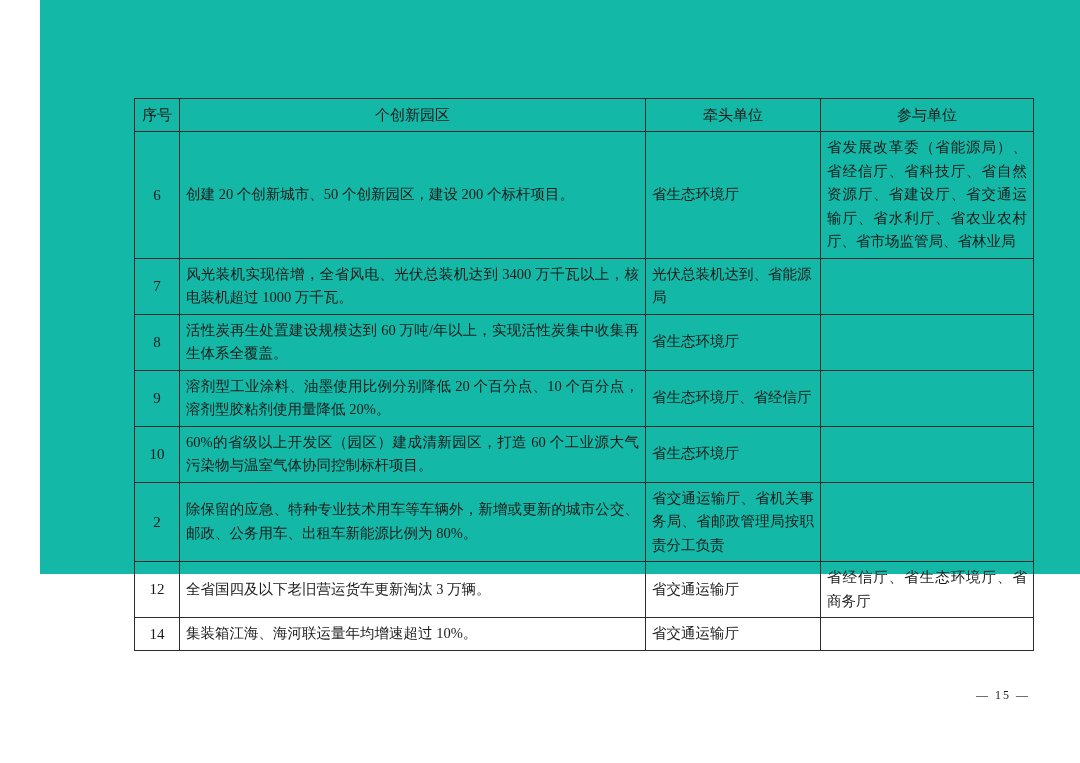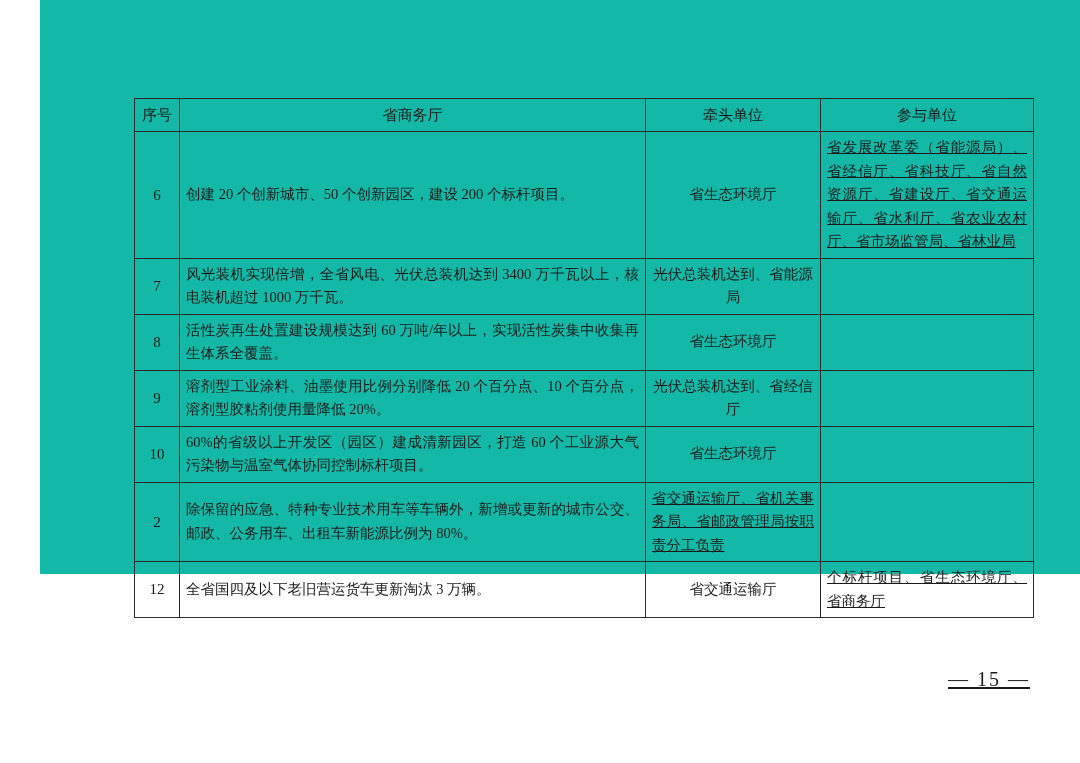--- a/index.html
+++ b/index.html
@@ -58,56 +58,53 @@
     text-align: center;
     font-size: 15px;
   }
   .cell-goal {
     text-align: justify;
     text-justify: inter-ideograph;
     padding-left: 7px;
     padding-right: 7px;
   }
   .cell-center {
-    text-align: center;
   }
   .cell-just {
     text-align: justify;
     text-justify: inter-ideograph;
     padding-left: 6px;
     padding-right: 6px;
-    text-decoration: underline;
   }
   .pagenum {
     position: absolute;
     right: 90px;
-    top: 668px;
-    font-size: 20px;
+    top: 688px;
+    font-size: 12px;
     letter-spacing: 2px;
     color: #1a1a1a;
-    text-decoration: underline;
   }
 </style>
 </head>
 <body>
 
 <div class="page">
 
   <div class="doc-table-wrap">
     <table class="doc-table">
       <colgroup>
         <col class="c-seq">
         <col class="c-goal">
         <col class="c-lead">
         <col class="c-part">
       </colgroup>
       <thead>
         <tr>
           <td>序号</td>
-          <td>省商务厅</td>
+          <td>个创新园区</td>
           <td>牵头单位</td>
           <td>参与单位</td>
         </tr>
       </thead>
       <tbody>
         <tr style="height:120px">
           <td class="cell-seq">6</td>
           <td class="cell-goal">创建 20 个创新城市、50 个创新园区，建设 200 个标杆项目。</td>
           <td class="cell-center">省生态环境厅</td>
           <td class="cell-just">省发展改革委（省能源局）、省经信厅、省科技厅、省自然资源厅、省建设厅、省交通运输厅、省水利厅、省农业农村厅、省市场监管局、省林业局</td>
@@ -120,40 +117,46 @@
         </tr>
         <tr style="height:54px">
           <td class="cell-seq">8</td>
           <td class="cell-goal">活性炭再生处置建设规模达到 60 万吨/年以上，实现活性炭集中收集再生体系全覆盖。</td>
           <td class="cell-center">省生态环境厅</td>
           <td class="cell-just"></td>
         </tr>
         <tr style="height:54px">
           <td class="cell-seq">9</td>
           <td class="cell-goal">溶剂型工业涂料、油墨使用比例分别降低 20 个百分点、10 个百分点，溶剂型胶粘剂使用量降低 20%。</td>
-          <td class="cell-center">光伏总装机达到、省经信厅</td>
+          <td class="cell-center">省生态环境厅、省经信厅</td>
           <td class="cell-just"></td>
         </tr>
         <tr style="height:54px">
           <td class="cell-seq">10</td>
           <td class="cell-goal">60%的省级以上开发区（园区）建成清新园区，打造 60 个工业源大气污染物与温室气体协同控制标杆项目。</td>
           <td class="cell-center">省生态环境厅</td>
           <td class="cell-just"></td>
         </tr>
         <tr style="height:78px">
           <td class="cell-seq">2</td>
           <td class="cell-goal">除保留的应急、特种专业技术用车等车辆外，新增或更新的城市公交、邮政、公务用车、出租车新能源比例为 80%。</td>
           <td class="cell-just">省交通运输厅、省机关事务局、省邮政管理局按职责分工负责</td>
           <td class="cell-just"></td>
         </tr>
         <tr style="height:54px">
           <td class="cell-seq">12</td>
           <td class="cell-goal">全省国四及以下老旧营运货车更新淘汰 3 万辆。</td>
           <td class="cell-center">省交通运输厅</td>
-          <td class="cell-just">个标杆项目、省生态环境厅、省商务厅</td>
+          <td class="cell-just">省经信厅、省生态环境厅、省商务厅</td>
+        </tr>
+        <tr style="height:28px">
+          <td class="cell-seq">14</td>
+          <td class="cell-goal">集装箱江海、海河联运量年均增速超过 10%。</td>
+          <td class="cell-center">省交通运输厅</td>
+          <td class="cell-center"></td>
         </tr>
       </tbody>
     </table>
   </div>
 
   <div class="pagenum">— 15 —</div>
 
 </div>
 
 </body></html>

